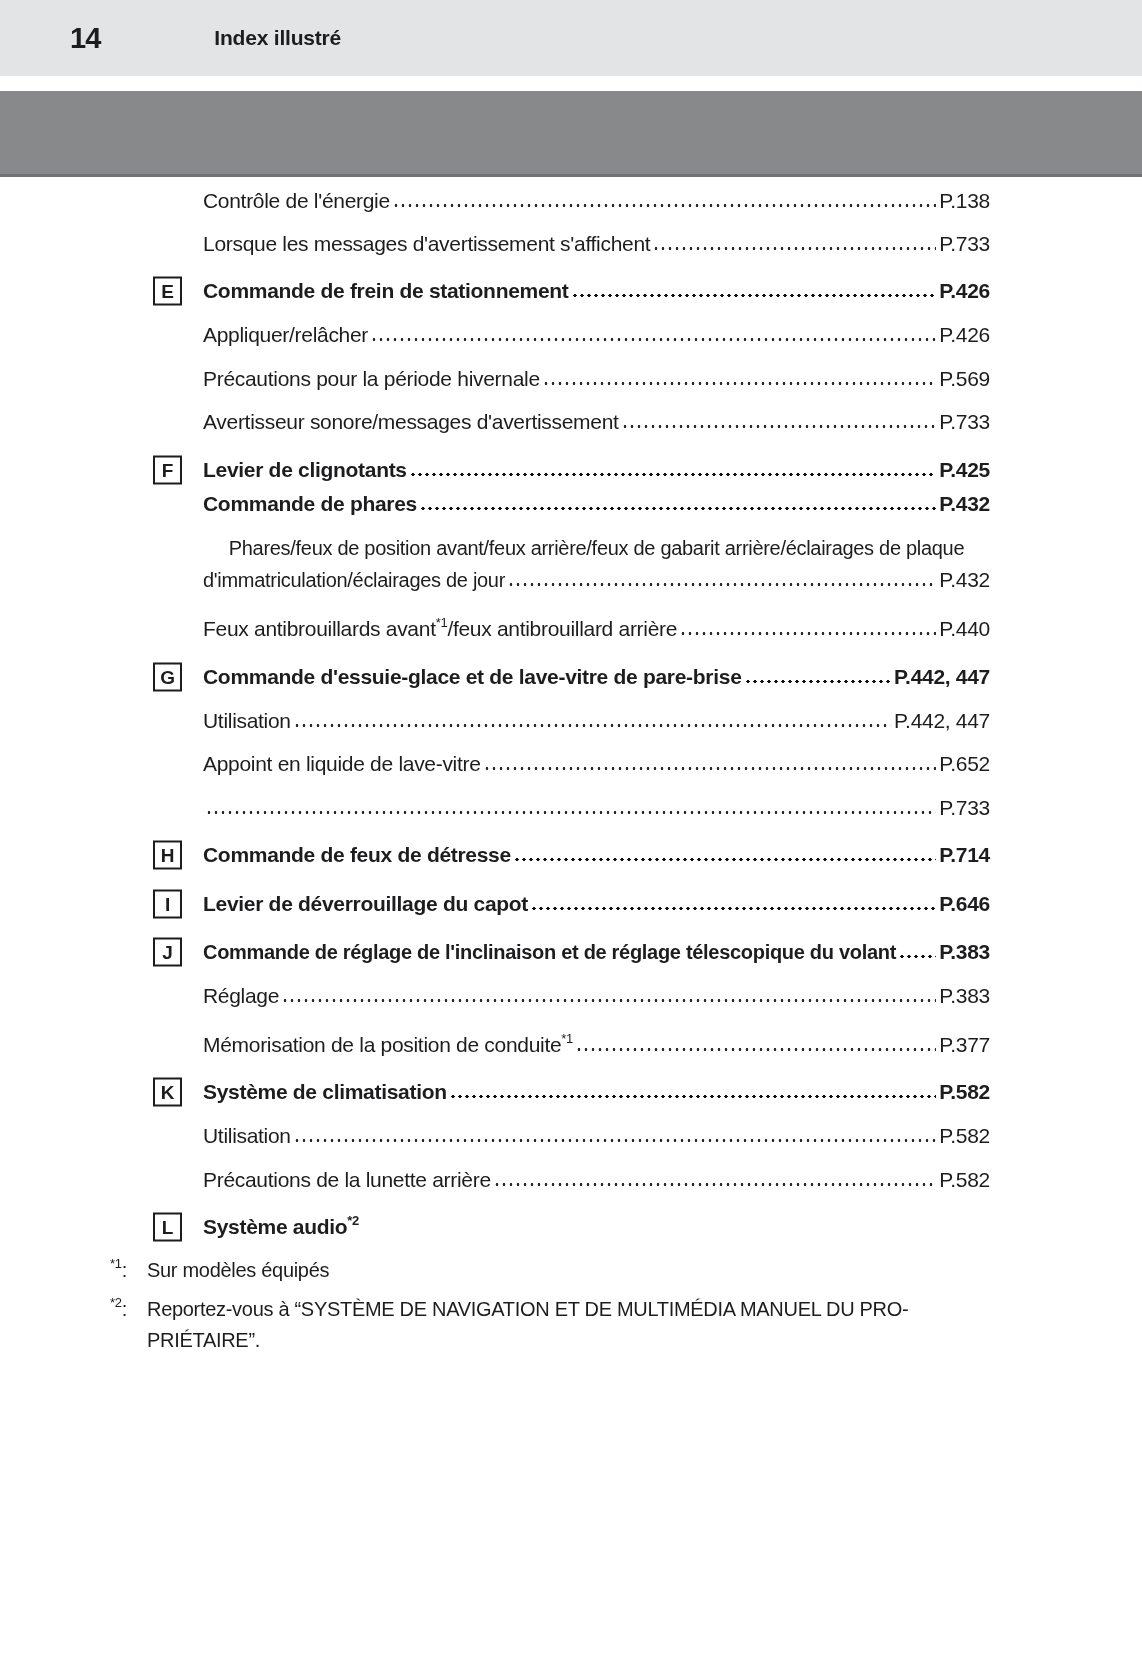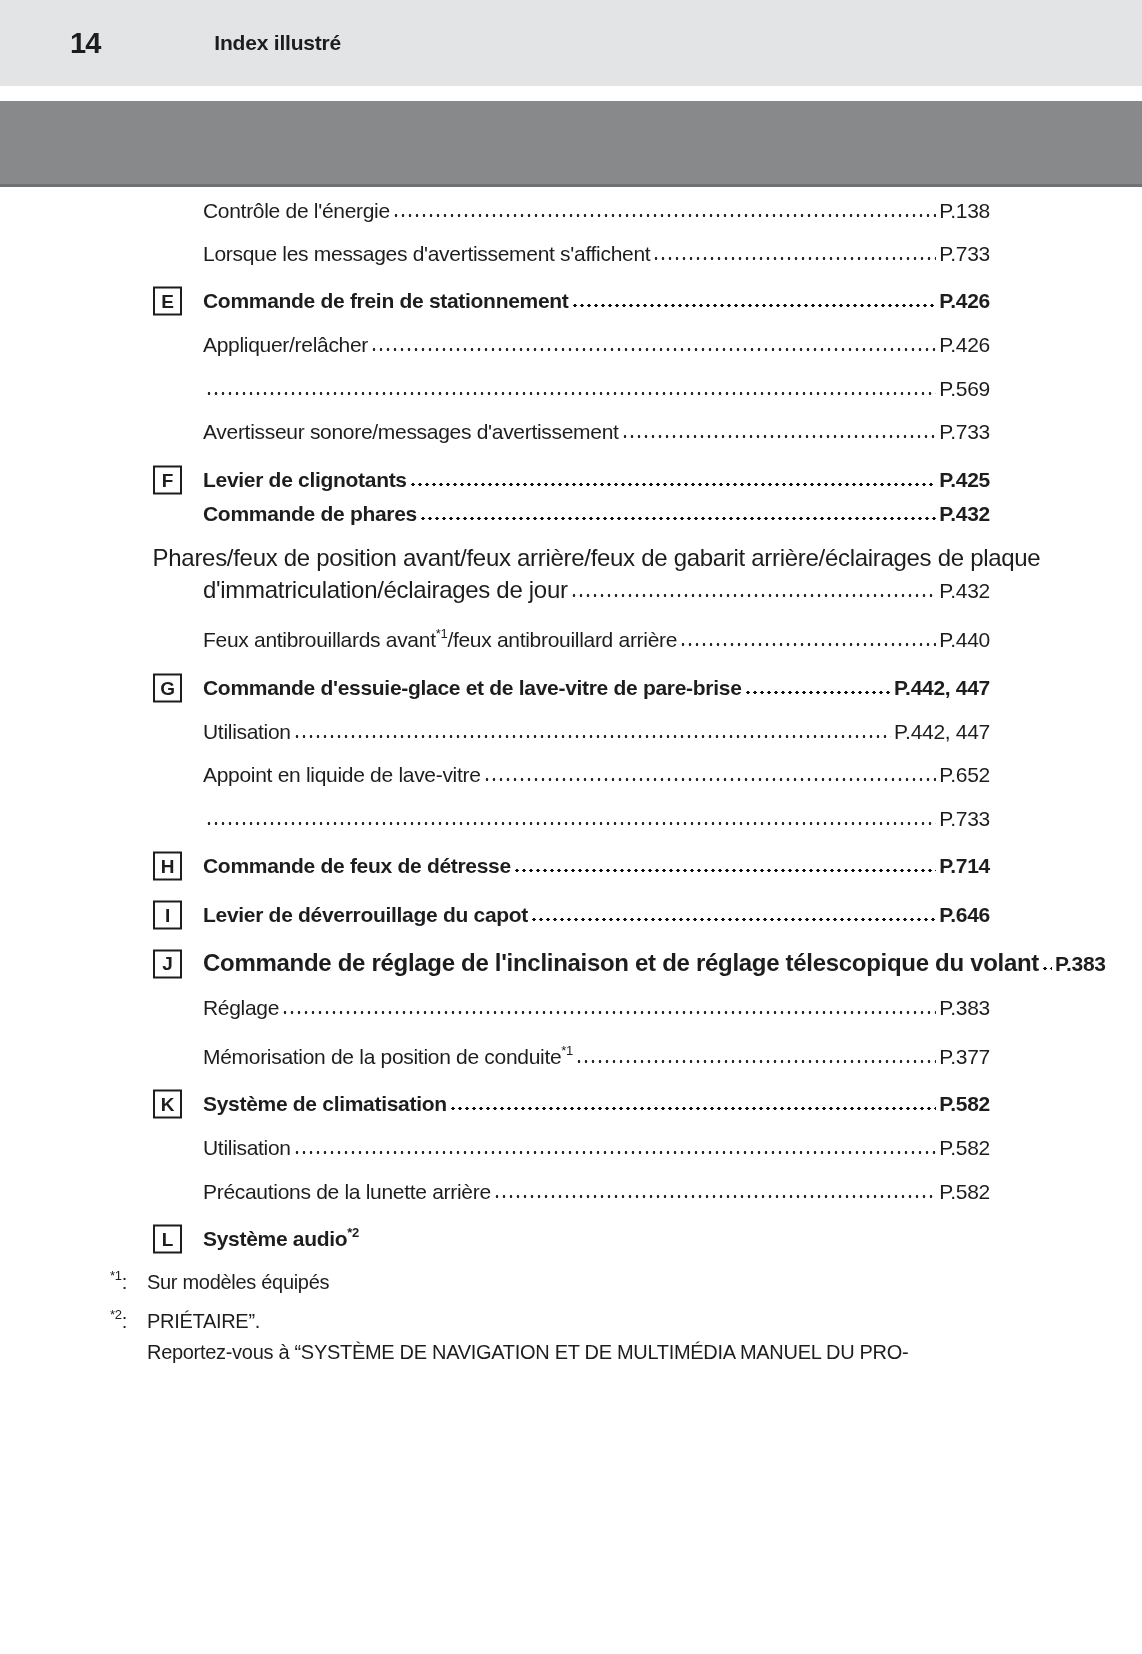--- a/index.html
+++ b/index.html
@@ -6,21 +6,21 @@
   .page {
     position:relative;
     width:1142px; height:1654px;
     background:#ffffff;
     color:#1d1d1f;
     font-family:"Liberation Sans", sans-serif;
     overflow:hidden;
   }
   
   .topbar {
-    height:86px;
+    height:76px;
     background:#e3e4e6;
     display:flex;
     align-items:center;
   }
   .page-num {
     margin-left:70px;
     font-size:29px;
     font-weight:700;
     letter-spacing:-1px;
   }
@@ -42,21 +42,21 @@
     font-size:21px;
   }
   .row {
     display:flex;
     align-items:baseline;
     line-height:32px;
     letter-spacing:-0.3px;
   }
   .row.main { font-weight:700; position:relative; }
   .lbl { white-space:nowrap; }
-  .lbl.long { font-size:24px; }
+  .lbl.long { font-size:20px; }
   .letterbox {
     position:absolute;
     left:-50px; top:50%;
     transform:translateY(-50%);
     width:25px; height:25px;
     border:2.5px solid #1d1d1f;
     background:#ffffff;
     display:flex; align-items:center; justify-content:center;
     font-size:19px; font-weight:700;
   }
@@ -128,20 +128,21 @@
       <span class="pg">P.426</span>
     </div>
 
     <div class="row sub m12">
       <span class="lbl"><span>Appliquer/relâcher</span></span>
       <span class="dots"></span>
       <span class="pg">P.426</span>
     </div>
 
     <div class="row sub m12">
+      <span class="lbl"><span>Précautions pour la période hivernale </span></span>
       <span class="dots"></span>
       <span class="pg">P.569</span>
     </div>
 
     <div class="row sub m11">
       <span class="lbl"><span>Avertisseur sonore/messages d'avertissement </span></span>
       <span class="dots"></span>
       <span class="pg">P.733</span>
     </div>
 
@@ -274,19 +275,19 @@
   <div class="footnotes">
     <div class="fn">
       <span class="fn-marker"><sup>*1</sup><span>:</span></span>
       <span class="fn-text">
           <span>Sur modèles équipés</span>
         </span>
     </div>
     <div class="fn">
       <span class="fn-marker"><sup>*2</sup><span>:</span></span>
       <span class="fn-text">
+          <span>Reportez-vous à “SYSTÈME DE NAVIGATION ET DE MULTIMÉDIA MANUEL DU PRO-</span>
           <span>PRIÉTAIRE”.</span>
-          <span>Reportez-vous à “SYSTÈME DE NAVIGATION ET DE MULTIMÉDIA MANUEL DU PRO-</span>
         </span>
     </div>
   </div>
 
 </div>
 
 </body></html>

